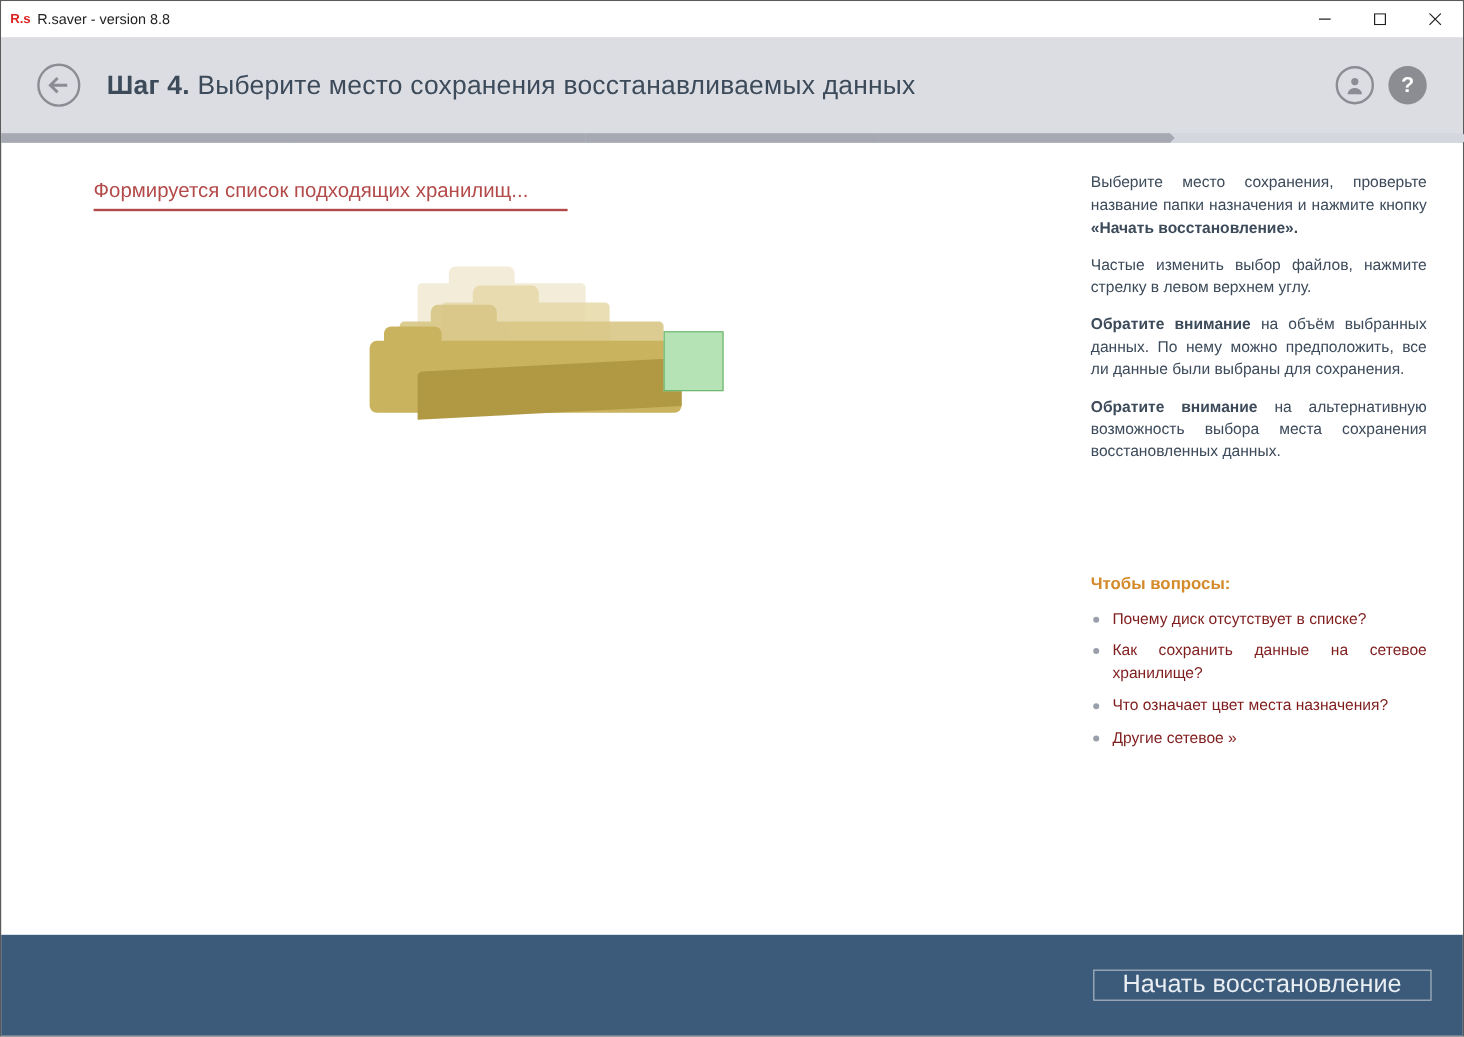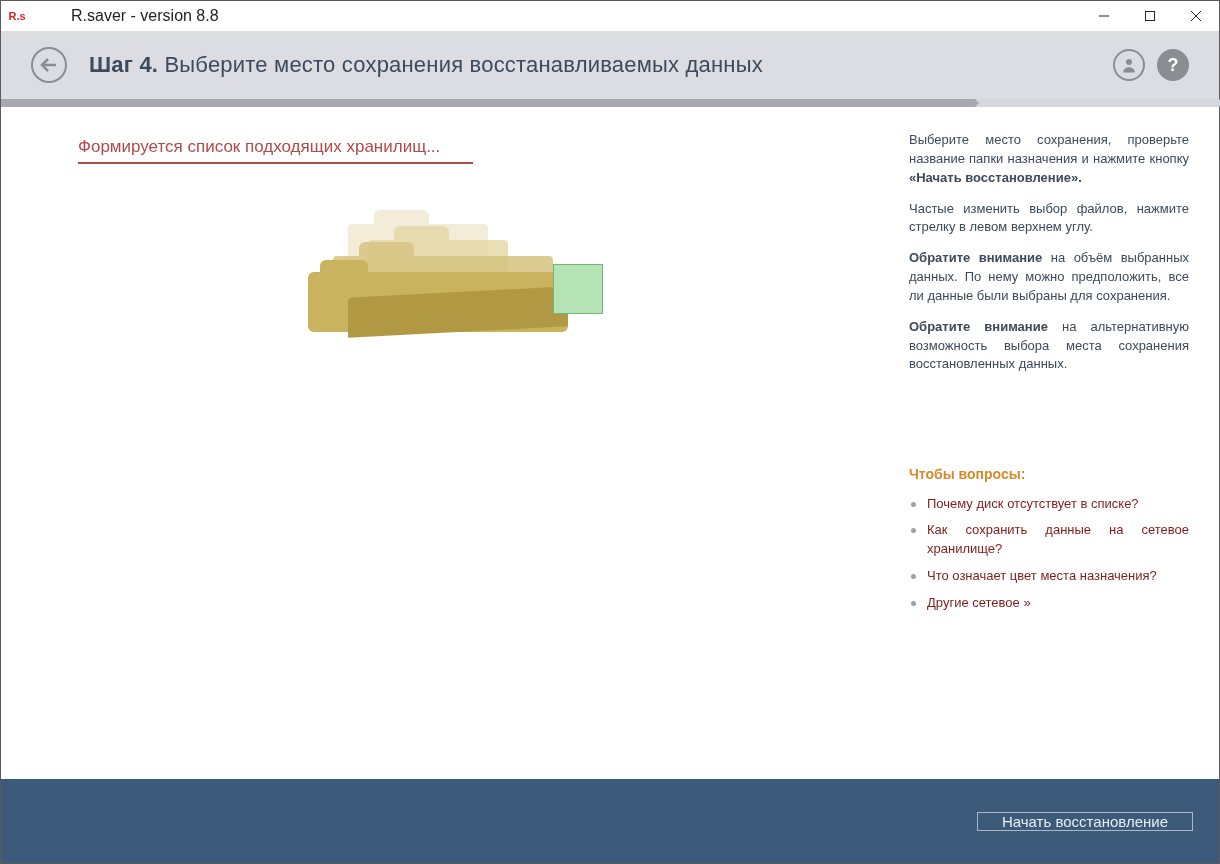--- a/index.html
+++ b/index.html
@@ -20,43 +20,42 @@
     position: relative;
   }
   
   .titlebar {
     height: 30px;
     background: #fff;
     display: flex;
     align-items: center;
     padding-left: 8px;
     border-bottom: 0;
-    gap: 40px;
   }
   .titlebar .app-icon {
     width: 16px; height: 16px;
     margin-right: 6px;
     font-size: 11px;
     font-weight: bold;
     color: #d22;
     display:flex;align-items:center;justify-content:center;
   }
-  .titlebar .title-text { font-size: 16px; color:#222; }
+  .titlebar .title-text { font-size: 12px; color:#222; }
   .titlebar .win-controls { margin-left:auto; display:flex; }
   .win-controls .btn {
     width: 46px; height: 30px;
     display:flex;align-items:center;justify-content:center;
     font-size:13px; color:#222;
   }
   .win-controls svg { stroke:#222; stroke-width:1; fill:none; }
 
   
   .header-row {
     background: #dbdde3;
-    height: 68px;
+    height: 80px;
     display:flex;
     align-items:center;
     padding: 0 30px;
   }
   .back-btn {
     width:36px;height:36px;
     border:2px solid #8b8d93;
     border-radius:50%;
     display:flex;align-items:center;justify-content:center;
     margin-right:22px;
@@ -197,21 +196,21 @@
     display:flex;
     align-items:center;
     justify-content:flex-end;
     padding:0 26px;
   }
   .primary-btn{
     border:1px solid #aab7c4;
     color:#e9eef3;
     background:transparent;
     padding:0 24px;
-    font-size:15px;
+    font-size:21px;
     cursor:pointer;
     margin-left:44px;
   }
 </style>
 </head>
 <body>
 
 <div class="window">
 
   <div class="titlebar">

